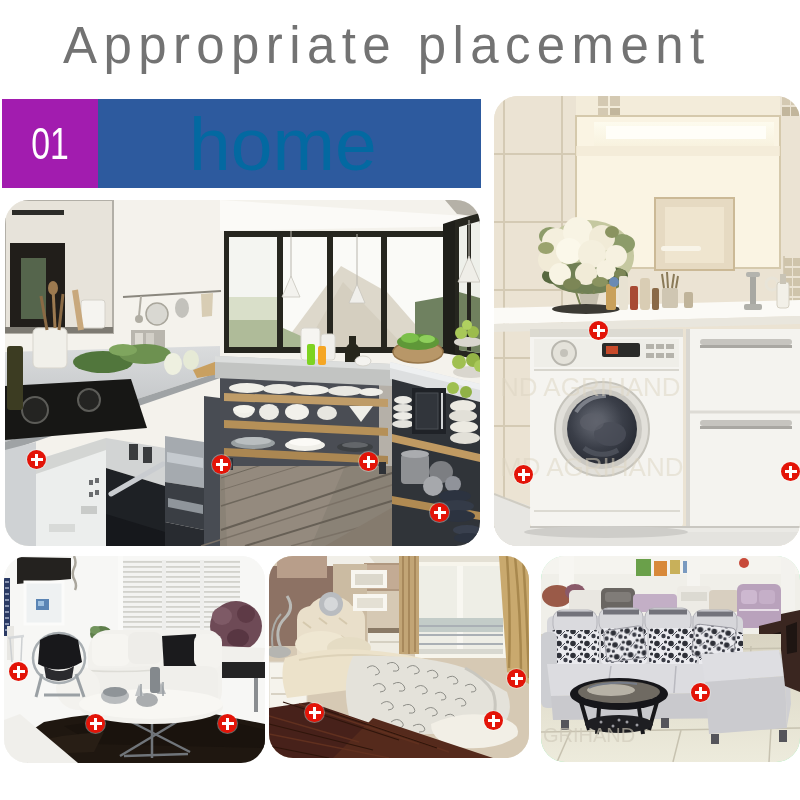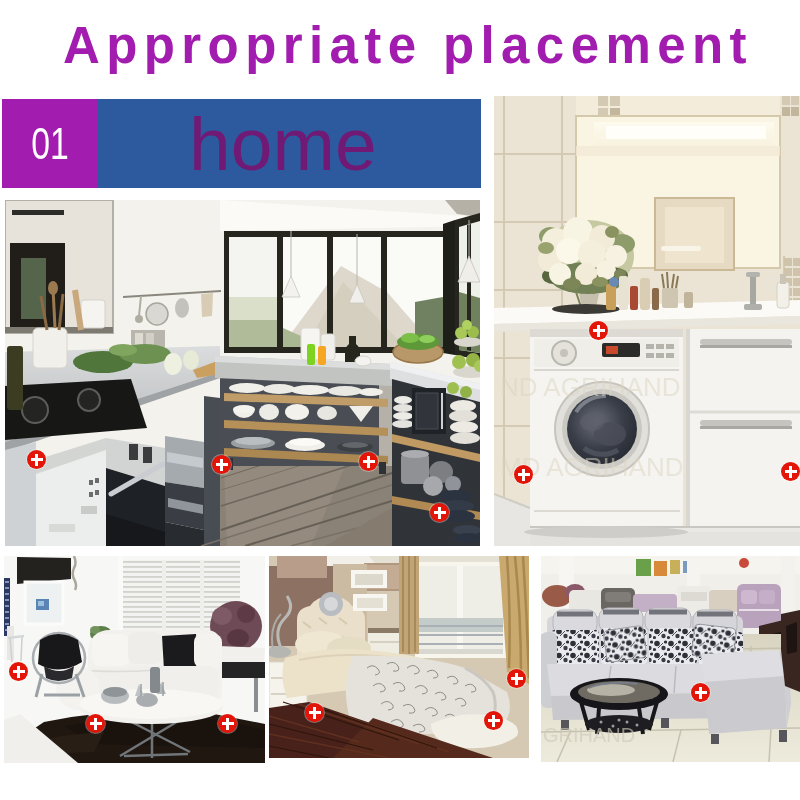--- a/index.html
+++ b/index.html
@@ -1,32 +1,32 @@
 <!DOCTYPE html>
 <html><head>
 <meta charset="utf-8">
 <style>
   html,body{margin:0;padding:0;}
   body{width:800px;height:800px;background:#ffffff;font-family:"Liberation Sans",sans-serif;position:relative;overflow:hidden;}
   .abs{position:absolute;}
-  .ph{position:absolute;overflow:hidden;}
+  .ph{position:absolute;overflow:hidden;border-radius:24px;}
   .ph svg{display:block;}
   .mk{position:absolute;width:19px;height:19px;border-radius:50%;background:#e31408;z-index:9;box-shadow:0 0 0 1px rgba(255,255,255,0.35);}
   .mk::before{content:"";position:absolute;left:3.5px;top:8px;width:12px;height:3px;background:#fff;}
   .mk::after{content:"";position:absolute;left:8px;top:3.5px;width:3px;height:12px;background:#fff;}
 </style>
 </head>
 <body>
 
-<div class="abs" id="title" style="left:63px;top:16px;font-size:51px;font-weight:bold;color:#a21caf;letter-spacing:6.4px;white-space:nowrap;">Appropriate placement</div>
+<div class="abs" id="title" style="left:63px;top:16px;font-size:51px;font-weight:normal;color:#737373;letter-spacing:6.4px;white-space:nowrap;">Appropriate placement</div>
 
 <div class="abs" id="badge" style="left:2px;top:99px;width:96px;height:89px;background:#a21caf;color:#fff;font-size:45px;text-align:center;line-height:89px;"><span style="display:inline-block;transform:scaleX(0.75);">01</span></div>
 
 <div class="abs" id="homebar" style="left:98px;top:99px;width:383px;height:89px;background:#2d5a9e;"></div>
-<div class="abs" id="hometext" style="left:189px;top:101px;font-size:75px;color:#701a75;white-space:nowrap;">home</div>
+<div class="abs" id="hometext" style="left:189px;top:101px;font-size:75px;color:#0369a1;white-space:nowrap;">home</div>
 
 <div class="ph" id="kitchen" style="left:5px;top:200px;width:475px;height:346px;background:#f2f0ea;">
 <svg width="475" height="346" viewBox="0 0 475 346">
 <defs>
 <linearGradient id="ksteel" x1="0" y1="0" x2="0" y2="1">
 <stop offset="0" stop-color="#dadcdd"></stop>
           <stop offset="1" stop-color="#b7babd"></stop>
 </linearGradient>
 <linearGradient id="kgreen" x1="0" y1="0" x2="0" y2="1">
 <stop offset="0" stop-color="#aeb9a0"></stop>

